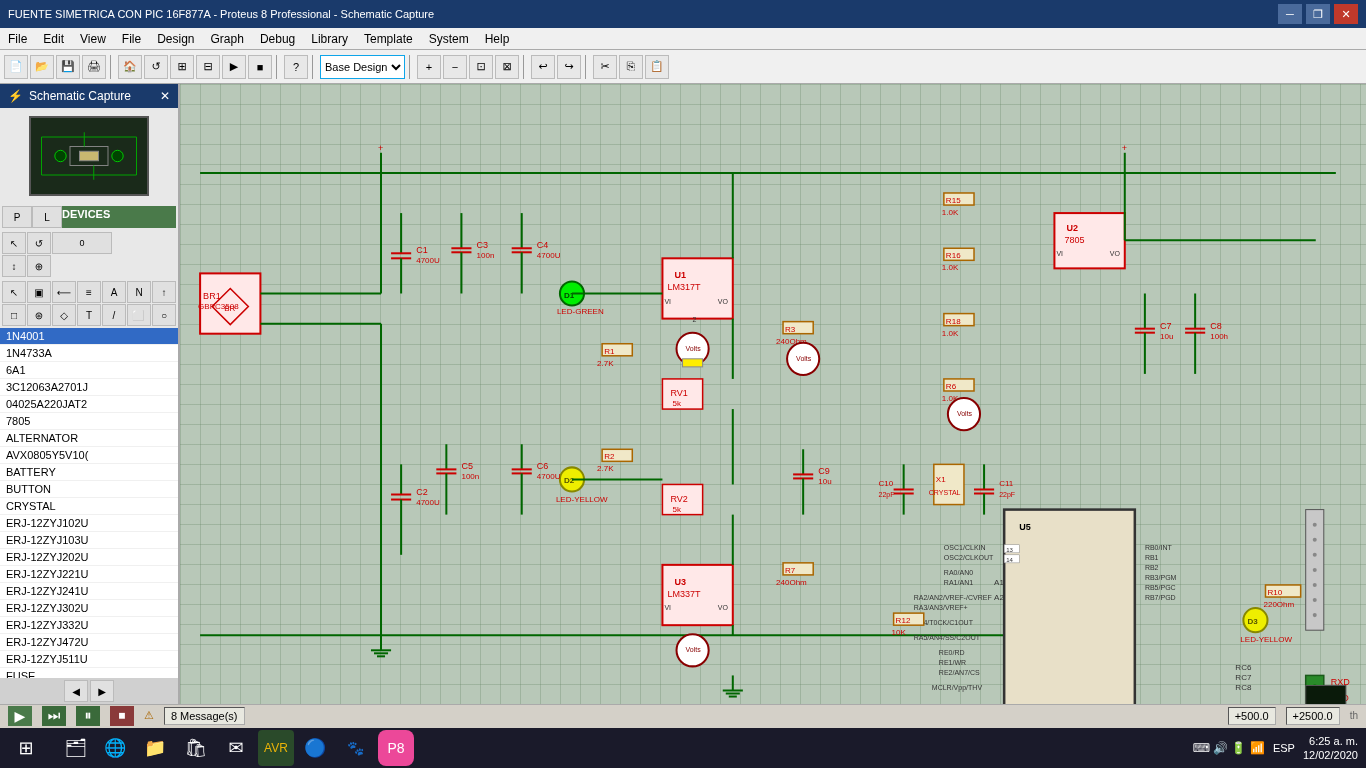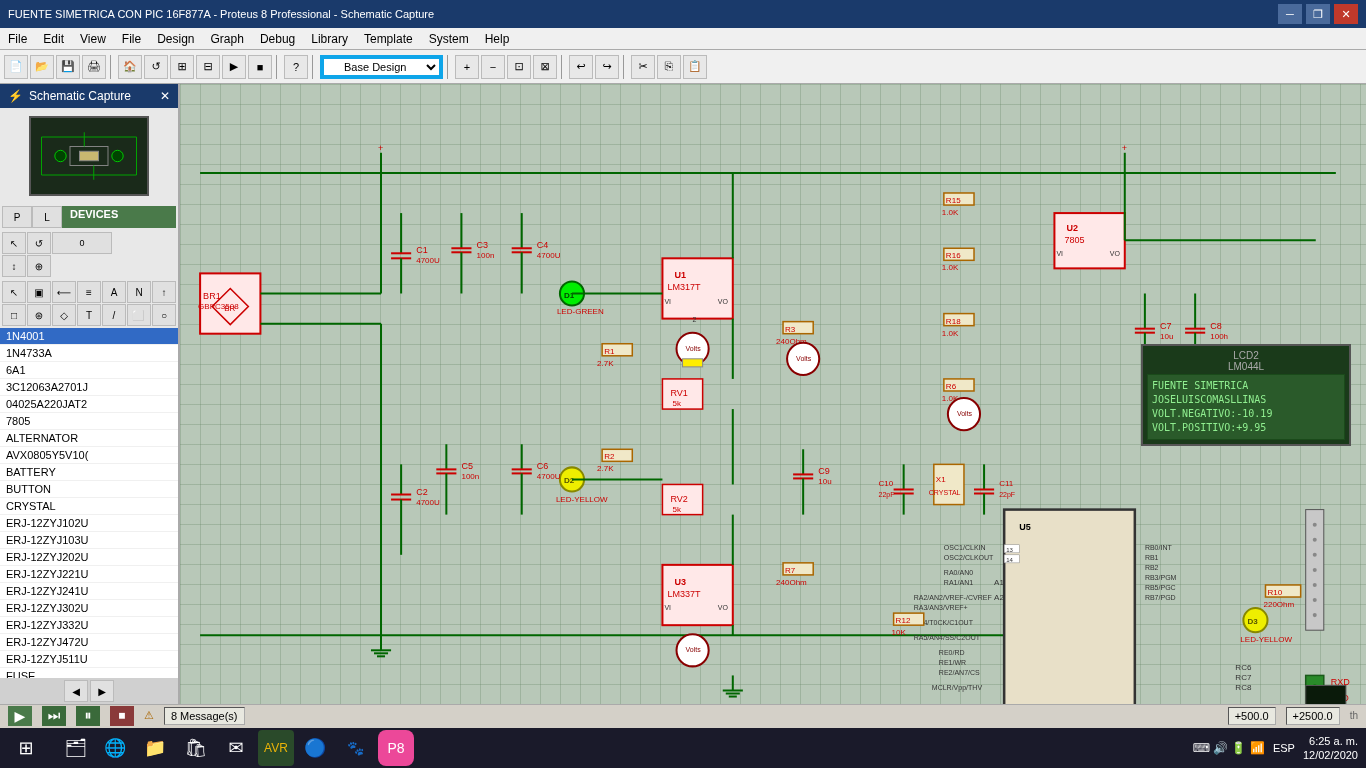--- a/index.html
+++ b/index.html
@@ -60,23 +60,23 @@
       background: #e8e8e8;
       border: 1px solid #bbb;
       cursor: pointer;
       display: flex; align-items: center; justify-content: center;
       font-size: 11px;
     }
     .tb-sep { width: 4px; height: 24px; border-left: 1px solid #999; margin: 0 2px; }
     .tb-select {
       height: 24px;
       font-size: 11px;
-      border: 4px solid #0ea5e9;
+      border: 1px solid #0ea5e9;
       background: white;
-      padding: 0 16px;
+      padding: 0 0;
     }
 
     
     #main-area {
       display: flex;
       height: calc(768px - 30px - 22px - 34px - 22px - 40px);
     }
 
     
     #left-panel {
@@ -342,21 +342,21 @@
           <rect x="50" y="35" width="20" height="10" fill="#c8b870" stroke="#888" stroke-width="1"></rect>
           <circle cx="30" cy="40" r="6" fill="#004400" stroke="#00cc00" stroke-width="1"></circle>
           <circle cx="90" cy="40" r="6" fill="#004400" stroke="#00cc00" stroke-width="1"></circle>
         </svg>
       </div>
     </div>
 
     <div style="display:flex; padding:2px;">
       <button class="vert-btn" style="width:30px;">P</button>
       <button class="vert-btn" style="width:30px;">L</button>
-      <span style="font-size:11px; font-weight:bold; padding:2px 8px; background:#4a7a4a; color:white; flex:1;">DEVICES</span>
+      <span style="font-size:11px; font-weight:bold; padding:2px 0; background:#4a7a4a; color:white; flex:1;">DEVICES</span>
     </div>
 
     <div style="display:flex; flex-direction:column; gap:1px; padding:2px;">
       <div style="display:flex; gap:1px;">
         <button class="vert-btn">↖</button>
         <button class="vert-btn">↺</button>
         <button class="vert-btn" style="width:60px; font-size:9px;">0</button>
       </div>
       <div style="display:flex; gap:1px;">
         <button class="vert-btn">↕</button>
@@ -727,29 +727,20 @@
       <text x="1125" y="618" font-size="8" fill="#00aa00" font-family="monospace">///</text>
 
       <rect x="1100" y="630" width="15" height="40" fill="#c8c8c8" stroke="#555" stroke-width="1"></rect>
       <circle cx="1107" cy="641" r="2" fill="#888"></circle>
       <circle cx="1107" cy="651" r="2" fill="#888"></circle>
       <circle cx="1107" cy="661" r="2" fill="#888"></circle>
       <circle cx="1107" cy="671" r="2" fill="#888"></circle>
 
     </svg>
 
-    <div class="lcd-display" style="top:260px; right:15px; width:210px;">
-      <div class="lcd-label">LCD2<br>LM044L</div>
-      <div class="lcd-screen">
-        <div>FUENTE SIMETRICA</div>
-        <div>JOSELUISCOMASLLINAS</div>
-        <div>VOLT.NEGATIVO:-10.19</div>
-        <div>VOLT.POSITIVO:+9.95</div>
-      </div>
-    </div>
 
   </div>
 </div>
 
 <div id="status-bar">
   <button style="width:24px;height:20px;background:#4a7a4a;border:none;cursor:pointer;color:white;font-size:14px;">▶</button>
   <button style="width:24px;height:20px;background:#3a6a3a;border:none;cursor:pointer;color:white;font-size:14px;">⏭</button>
   <button style="width:24px;height:20px;background:#3a6a3a;border:none;cursor:pointer;color:white;font-size:14px;">⏸</button>
   <button style="width:24px;height:20px;background:#8a3a3a;border:none;cursor:pointer;color:white;font-size:14px;">⏹</button>
   <span class="status-warning">⚠</span>

